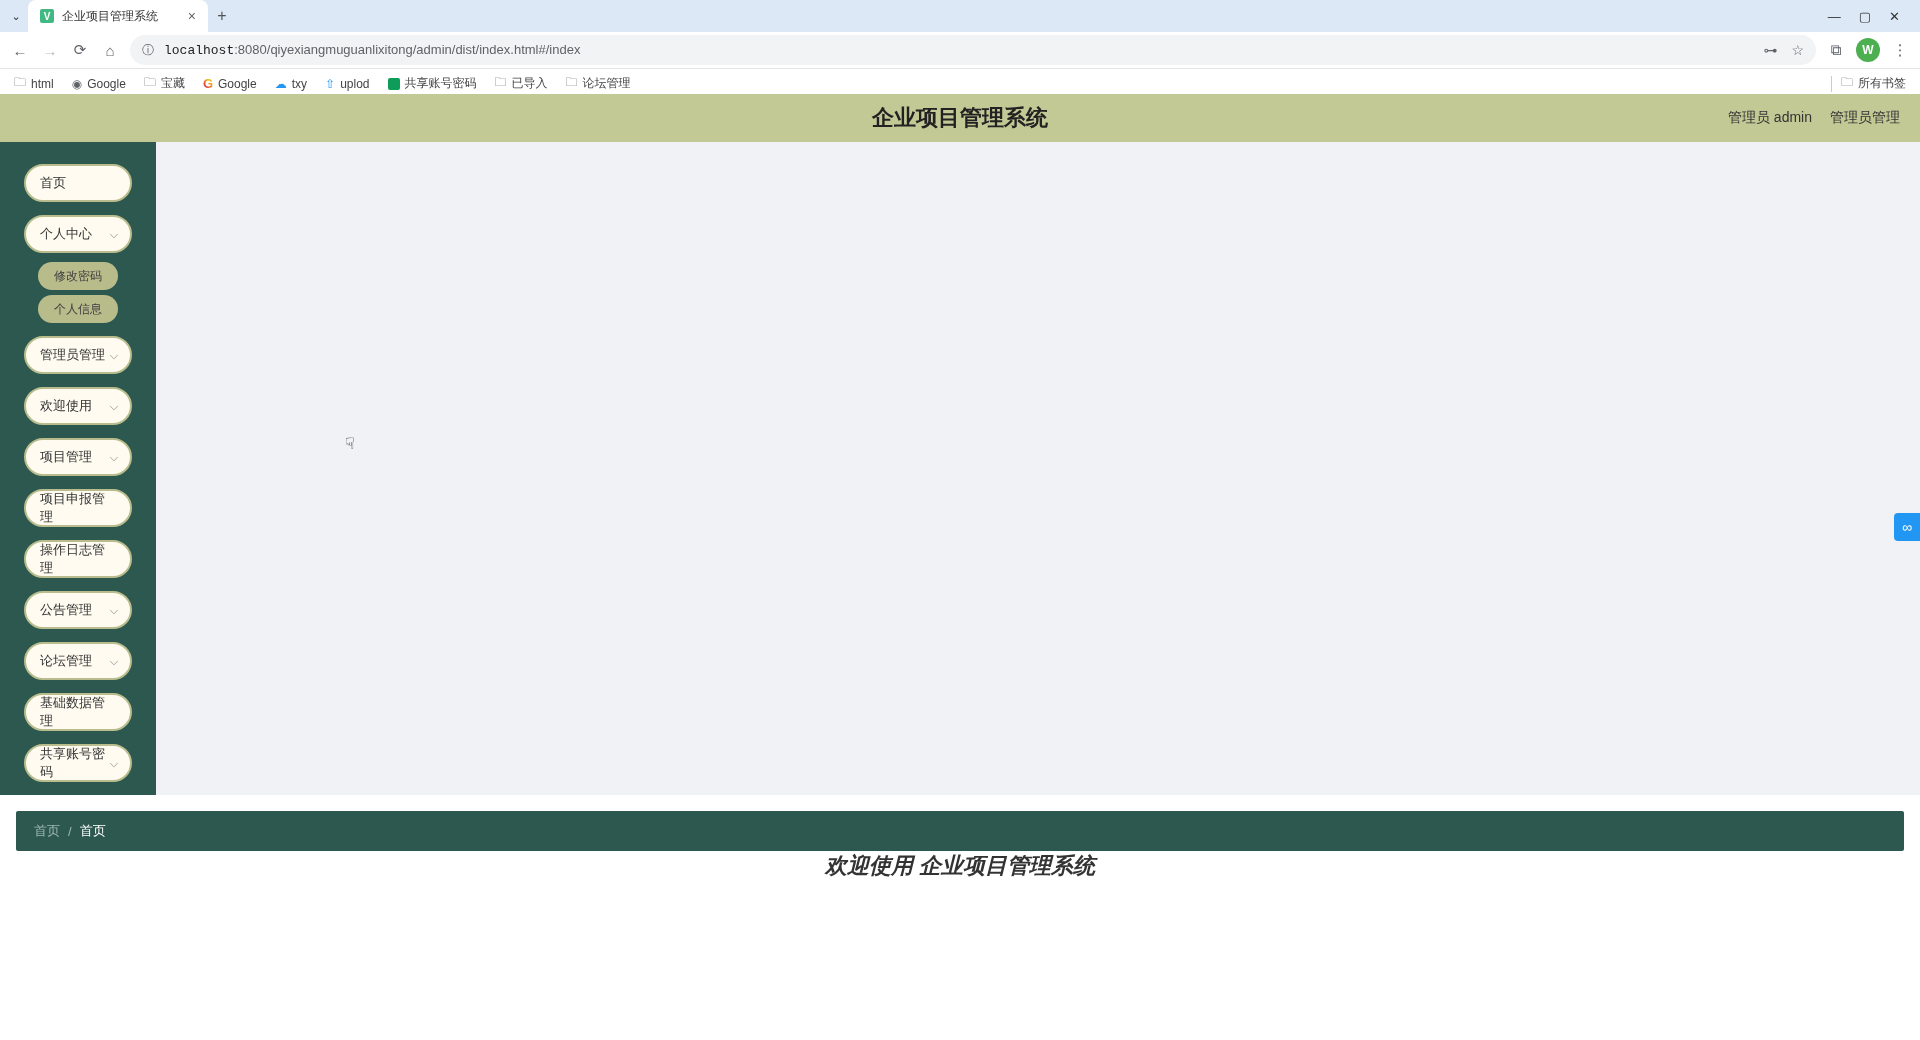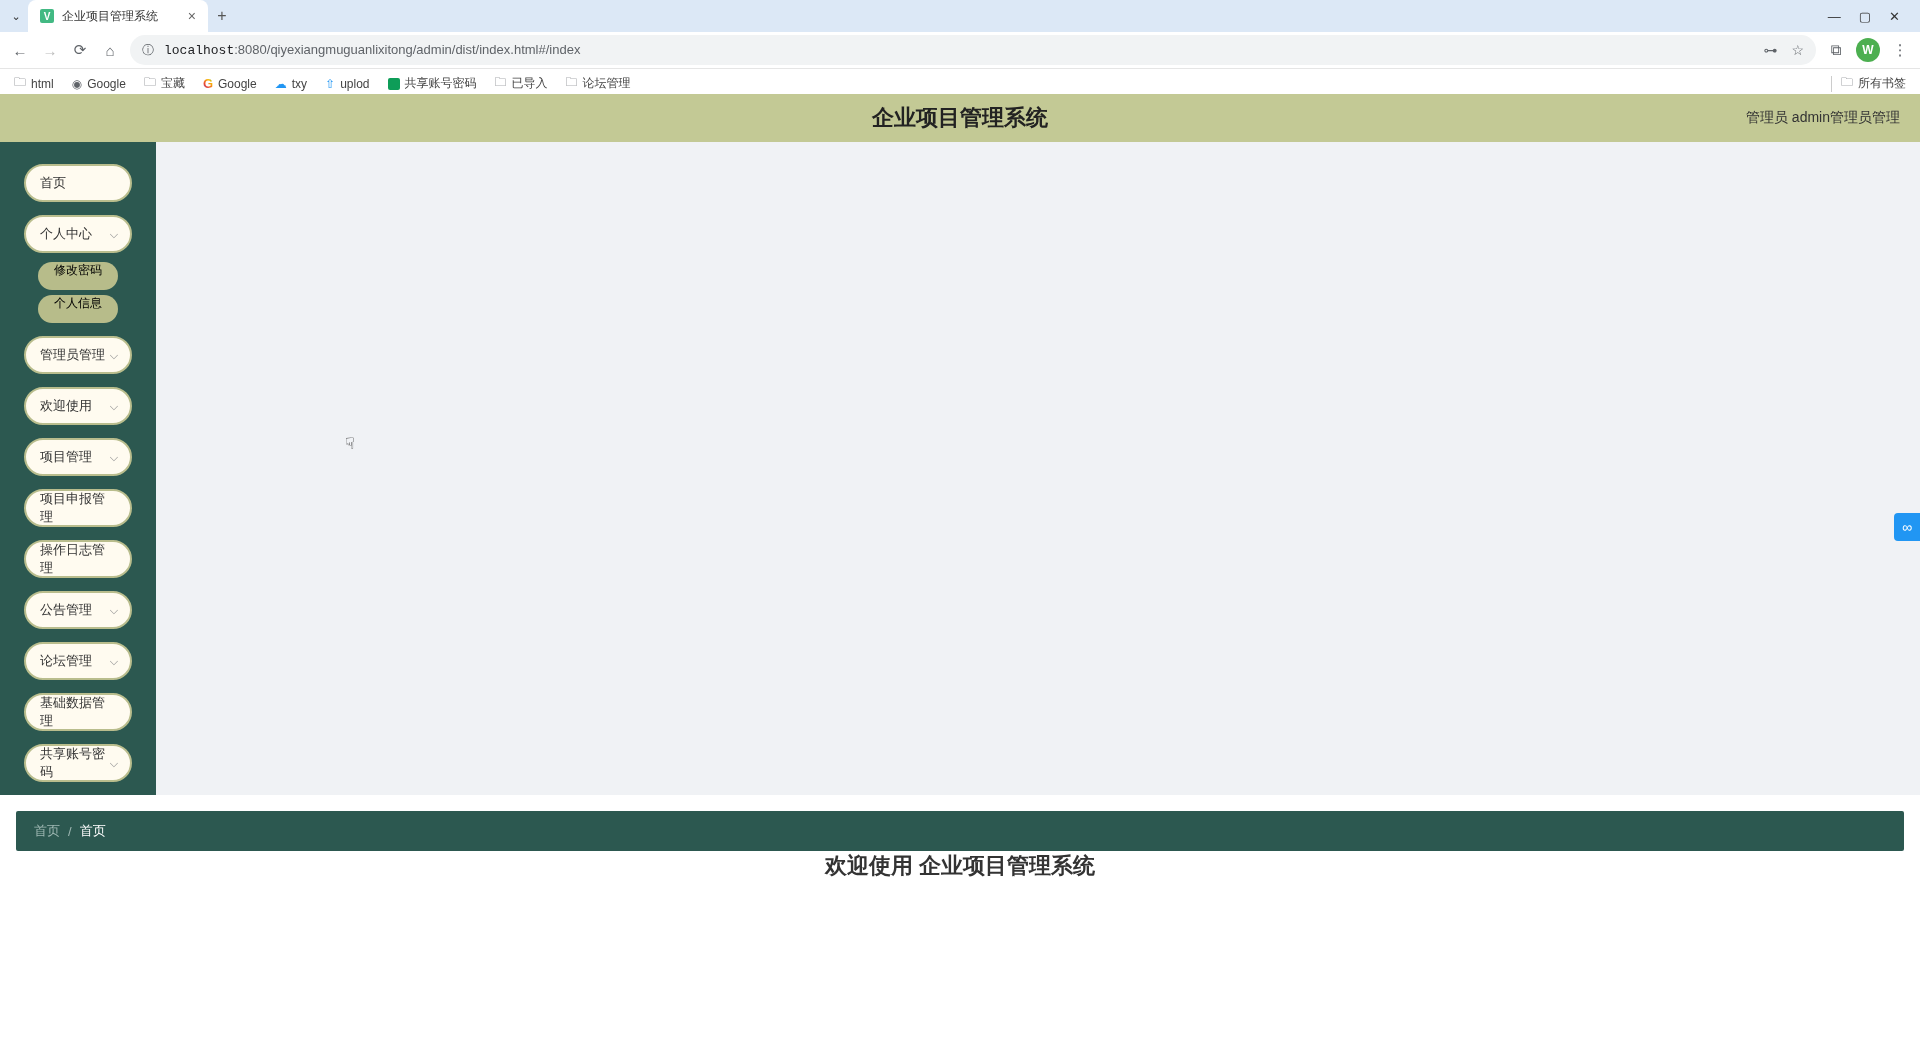--- a/index.html
+++ b/index.html
@@ -229,20 +229,21 @@
       left: 50%;
       transform: translateX(-50%);
       font-size: 22px;
       font-weight: bold;
       color: #222;
     }
 
     .header-right {
       margin-left: auto;
       display: flex;
+      gap: 18px;
       font-size: 14px;
       color: #333;
       cursor: pointer;
     }
 
     
     .app-body {
       display: flex;
       height: calc(1040px - 94px - 48px);
       flex-direction: column;
@@ -289,26 +290,26 @@
       margin-bottom: 8px;
       margin-top: -4px;
     }
 
     .submenu-item {
       width: 80px;
       height: 28px;
       background: #b7bc8a;
       border-radius: 50px;
       display: flex;
-      align-items: flex-start;
+      align-items: center;
       justify-content: center;
       margin-bottom: 5px;
       cursor: pointer;
       font-size: 12px;
-      color: #000000;
+      color: #404040;
     }
 
     
     .main-content {
       flex: 1;
       padding: 16px;
       background: #fff;
       display: flex;
       flex-direction: column;
     }
@@ -341,20 +342,21 @@
       display: flex;
       align-items: center;
       justify-content: center;
       padding-bottom: 180px;
     }
 
     .welcome-text {
       font-size: 22px;
       font-weight: bold;
       color: #333;
+      font-style: italic;
     }
 
     
     .floating-btn {
       position: fixed;
       right: 0;
       top: 513px;
       width: 26px;
       height: 28px;
       background: #2196F3;

